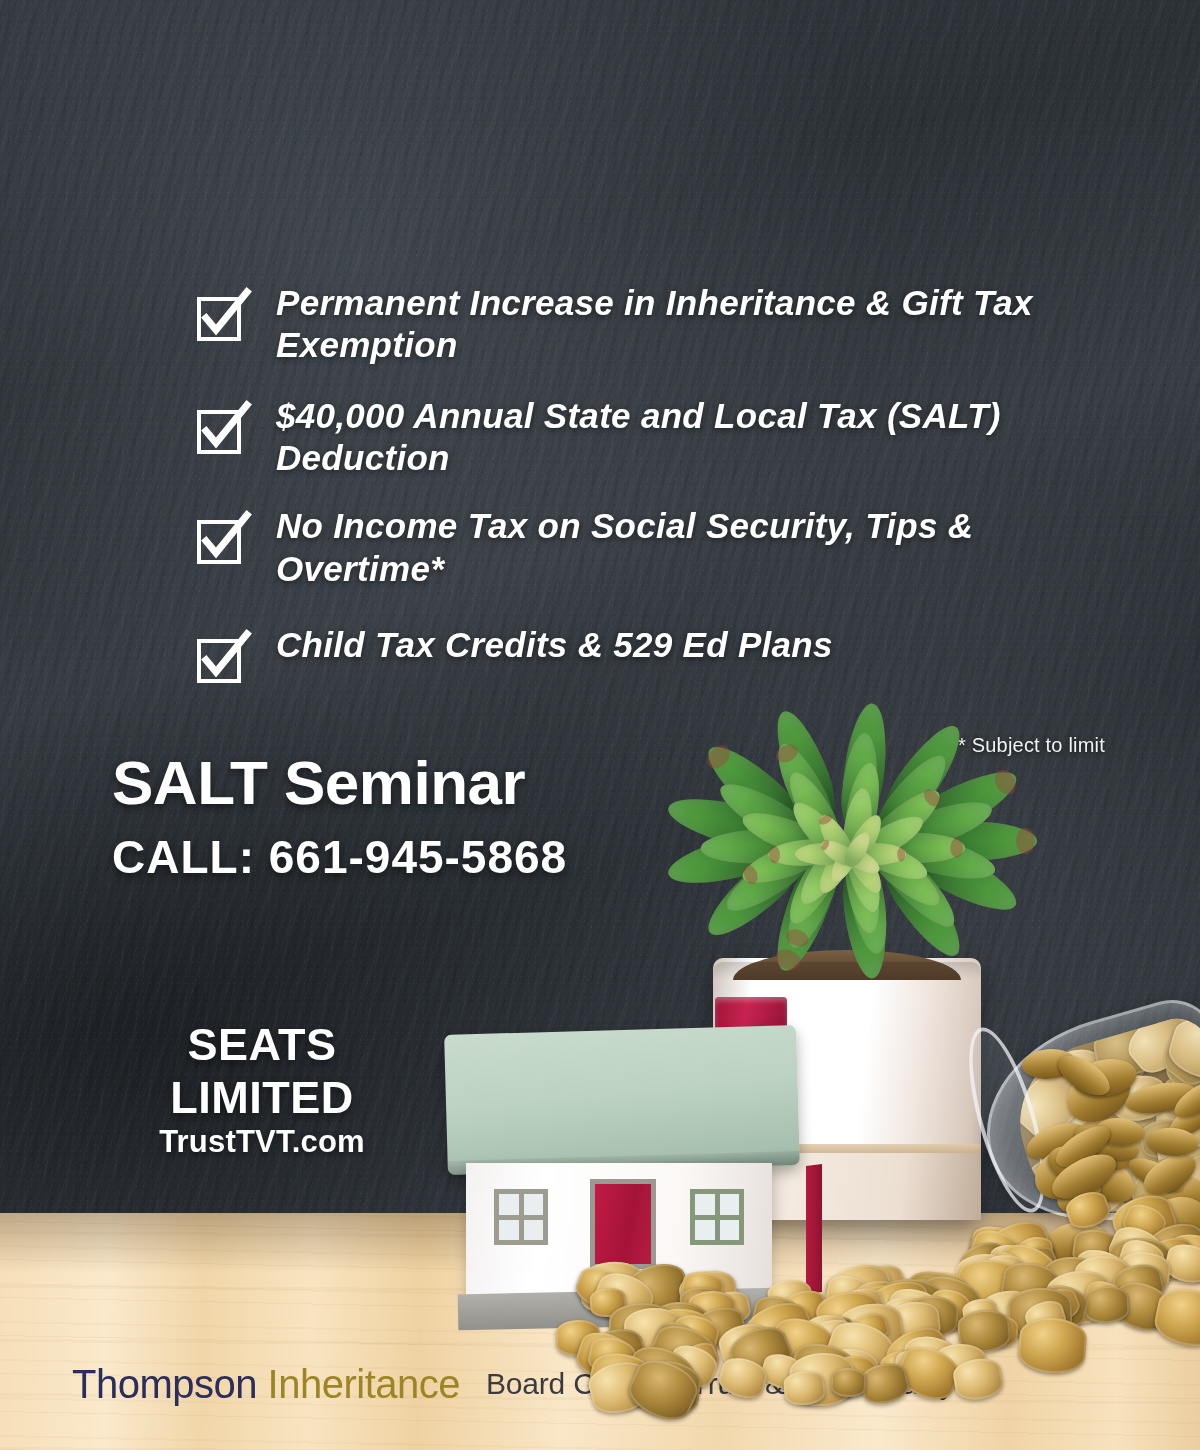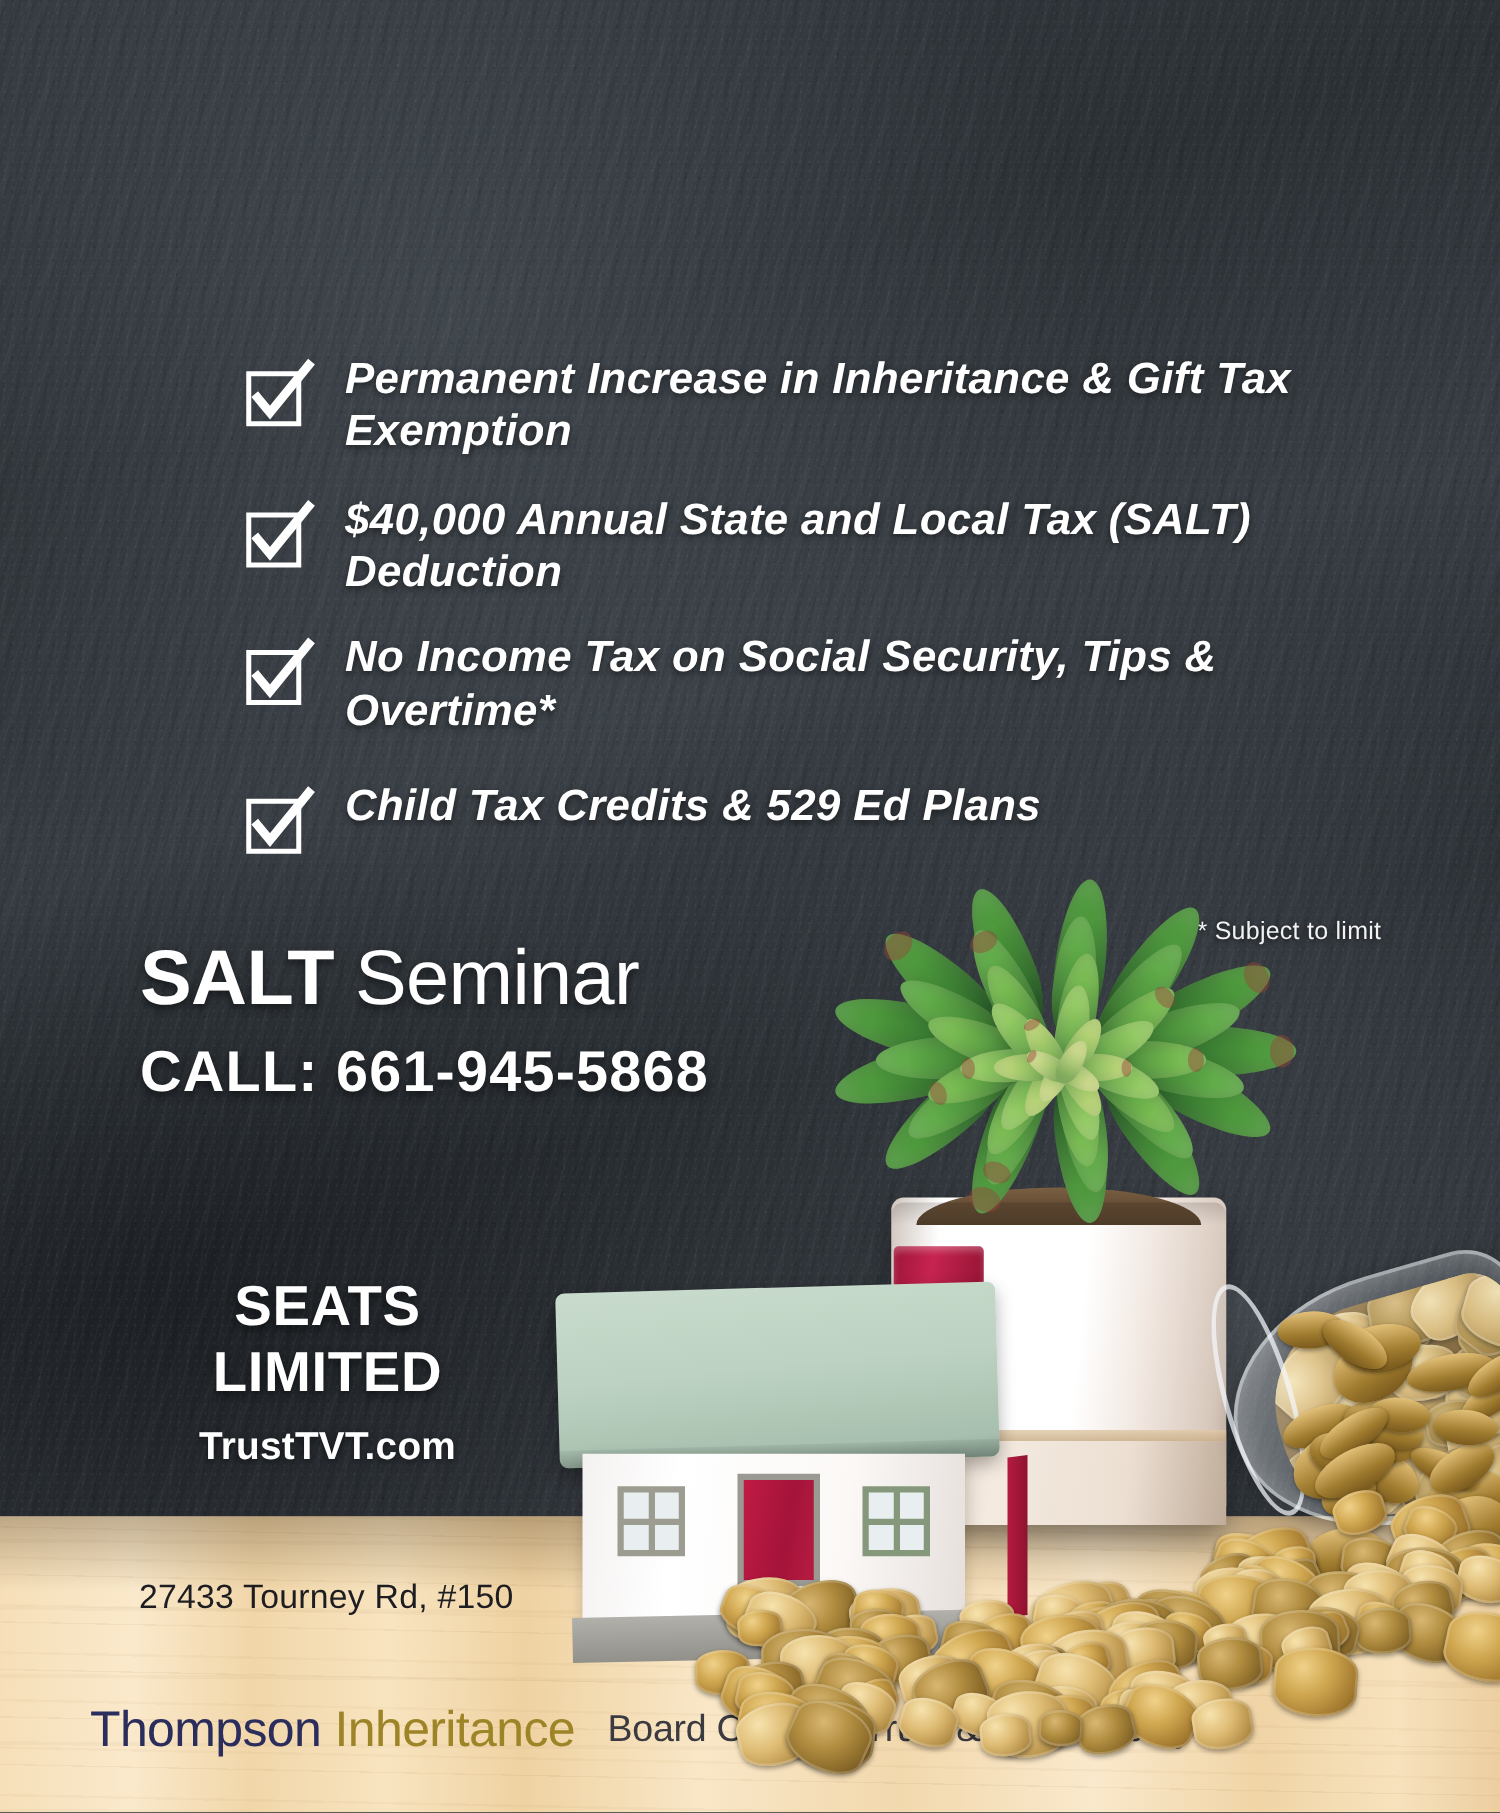--- a/index.html
+++ b/index.html
@@ -116,21 +116,21 @@
   }
 
   
   .seminar { position:absolute; left:112px; top:752px; }
   .sem-line1 {
     font-family:"Liberation Sans",sans-serif;
     font-size:62px; line-height:1.0; color:#fff; letter-spacing:-.5px;
     text-shadow:0 3px 8px rgba(0,0,0,.55);
   }
   .sem-free { font-weight:bold; }
-  .sem-sem { font-weight:normal;text-align:center; }
+  .sem-sem { font-weight:bold;text-align:center; }
   .sem-line2 {
     margin-top:18px;
     font-family:"Liberation Sans",sans-serif;
     font-weight:normal; font-size:58px; line-height:1.0; color:#fff;
     letter-spacing:-.5px; text-shadow:0 3px 8px rgba(0,0,0,.55);
   }
   .sem-call {
     margin-top:20px;
     font-family:"Liberation Sans",sans-serif;
     font-weight:bold; font-size:46px; line-height:1.0; color:#fff;
@@ -140,21 +140,21 @@
   
   .seats {
     position:absolute; left:112px; top:1018px; width:300px; text-align:center;
   }
   .seats-line {
     font-family:"Liberation Sans",sans-serif;
     font-weight:bold; font-size:45px; line-height:1.18; color:#fff;
     letter-spacing:.5px; text-shadow:0 3px 8px rgba(0,0,0,.55);
   }
   .seats-url {
-    margin-top:15px;
+    margin-top:0;
     font-family:"Liberation Sans",sans-serif;
     font-weight:bold; font-size:31px; color:#fff; letter-spacing:.2px;
     text-shadow:0 2px 6px rgba(0,0,0,.55);
   }
 
   
   .address {
     position:absolute; left:78px; top:1258px; width:366px; text-align:center;
     font-family:"Liberation Sans",sans-serif;
     font-weight:normal; font-size:27px; line-height:1.42; color:#1d1d22;
@@ -702,21 +702,20 @@
     <div class="sem-call">CALL: 661-945-5868</div>
   </div>
 
   <div class="seats">
     <div class="seats-line">SEATS</div>
     <div class="seats-line">LIMITED</div>
     <div class="seats-url">TrustTVT.com</div>
   </div>
 
   <div class="address">
-    <div>27433 Tourney Rd, #150</div>
   </div>
 
   <div class="footer-bar">
     <div class="logo"><span class="logo-thompson">Thompson</span><span class="logo-von"> Inheritance</span></div>
     <div class="tagline">Board Certified Trust &amp; Estate Lawyers</div>
   </div>
 
 </div>
 
 </body></html>

